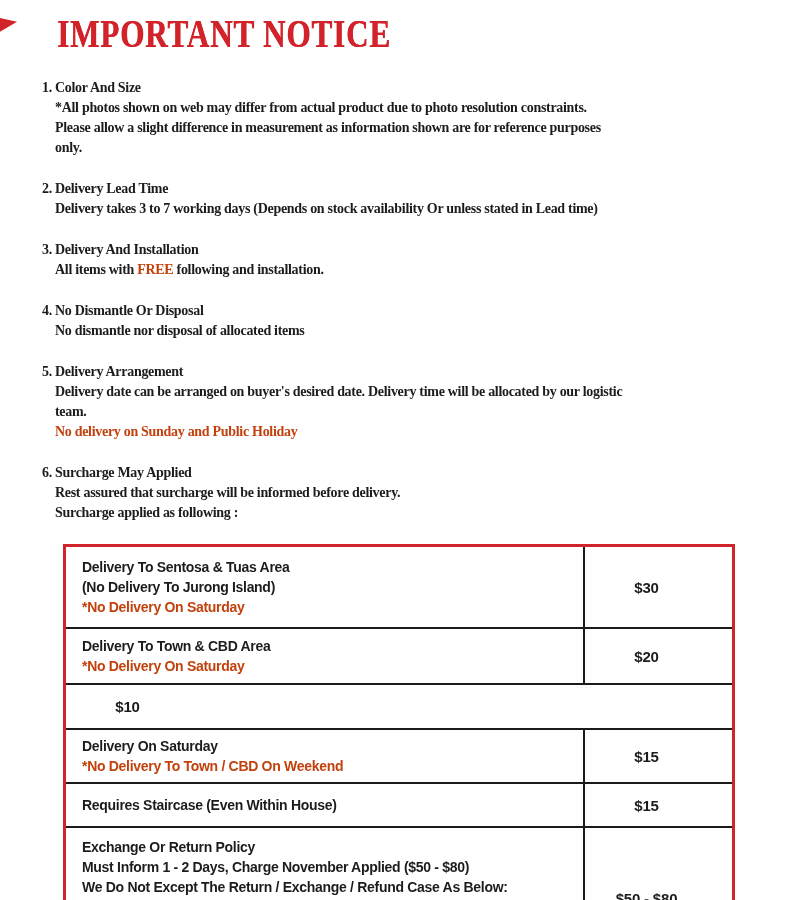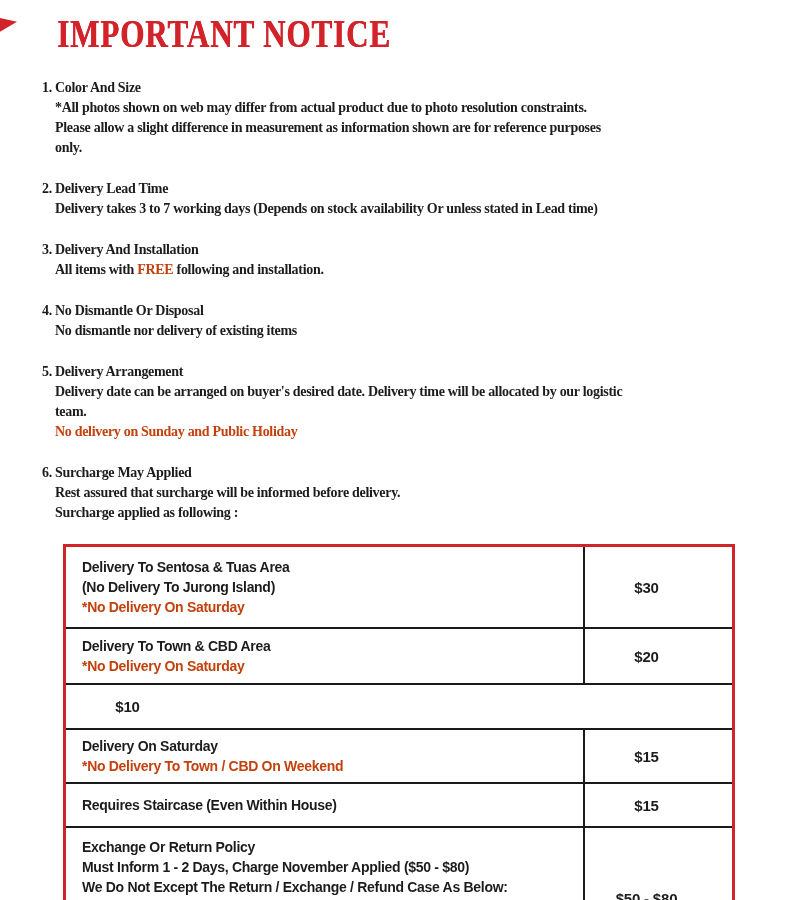--- a/index.html
+++ b/index.html
@@ -119,21 +119,21 @@
     <div class="section-body">
       <div class="line"><span>All items with </span><span class="red">FREE</span><span> following and installation.</span></div>
     </div>
   </div>
 
   <div class="section">
     <div class="line head">
       <span class="num">4.</span><span>No Dismantle Or Disposal</span>
     </div>
     <div class="section-body">
-      <div class="line">No dismantle nor delivery of existing items</div>
+      <div class="line">No dismantle nor disposal of allocated items</div>
     </div>
   </div>
 
   <div class="section">
     <div class="line head">
       <span class="num">5.</span><span>Delivery Arrangement</span>
     </div>
     <div class="section-body">
       <div class="line">Delivery date can be arranged on buyer's desired date. Delivery time will be allocated by our logistic</div>
       <div class="line">team.</div>

